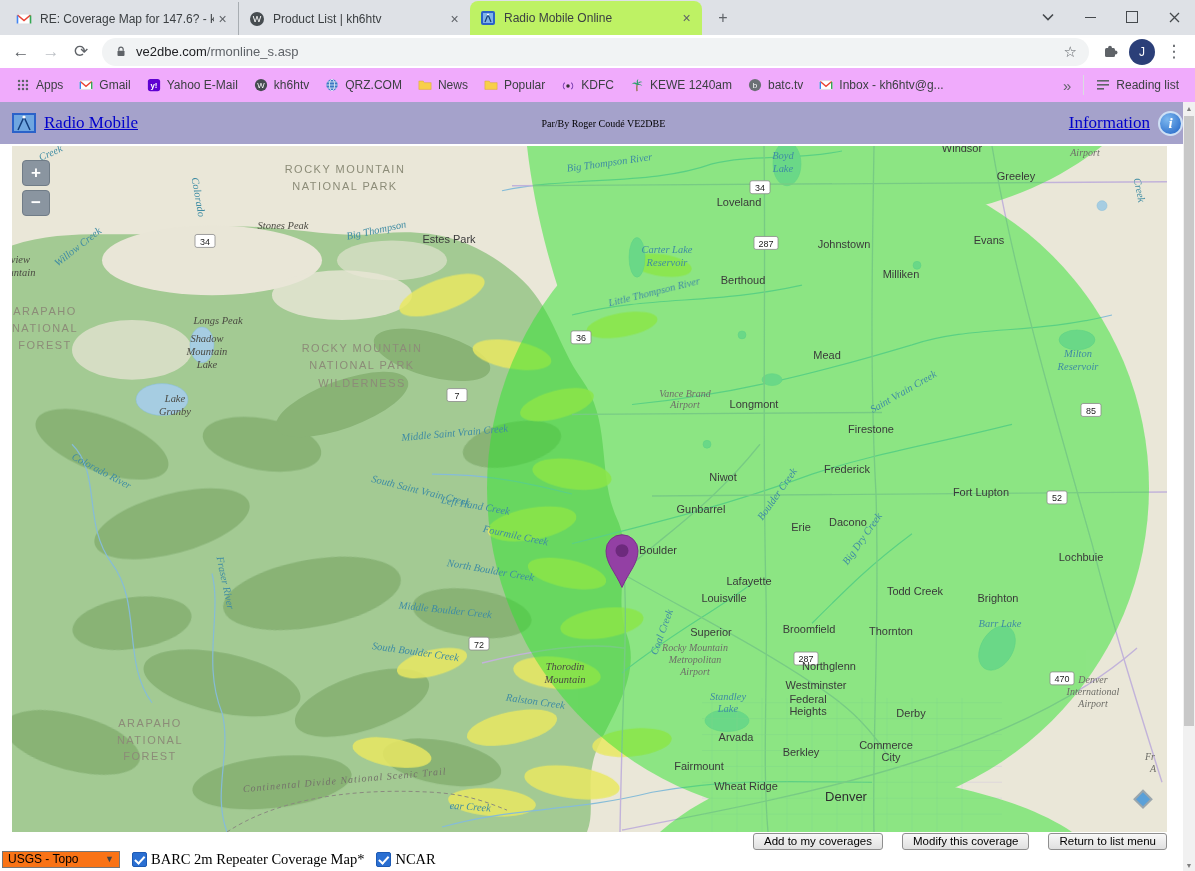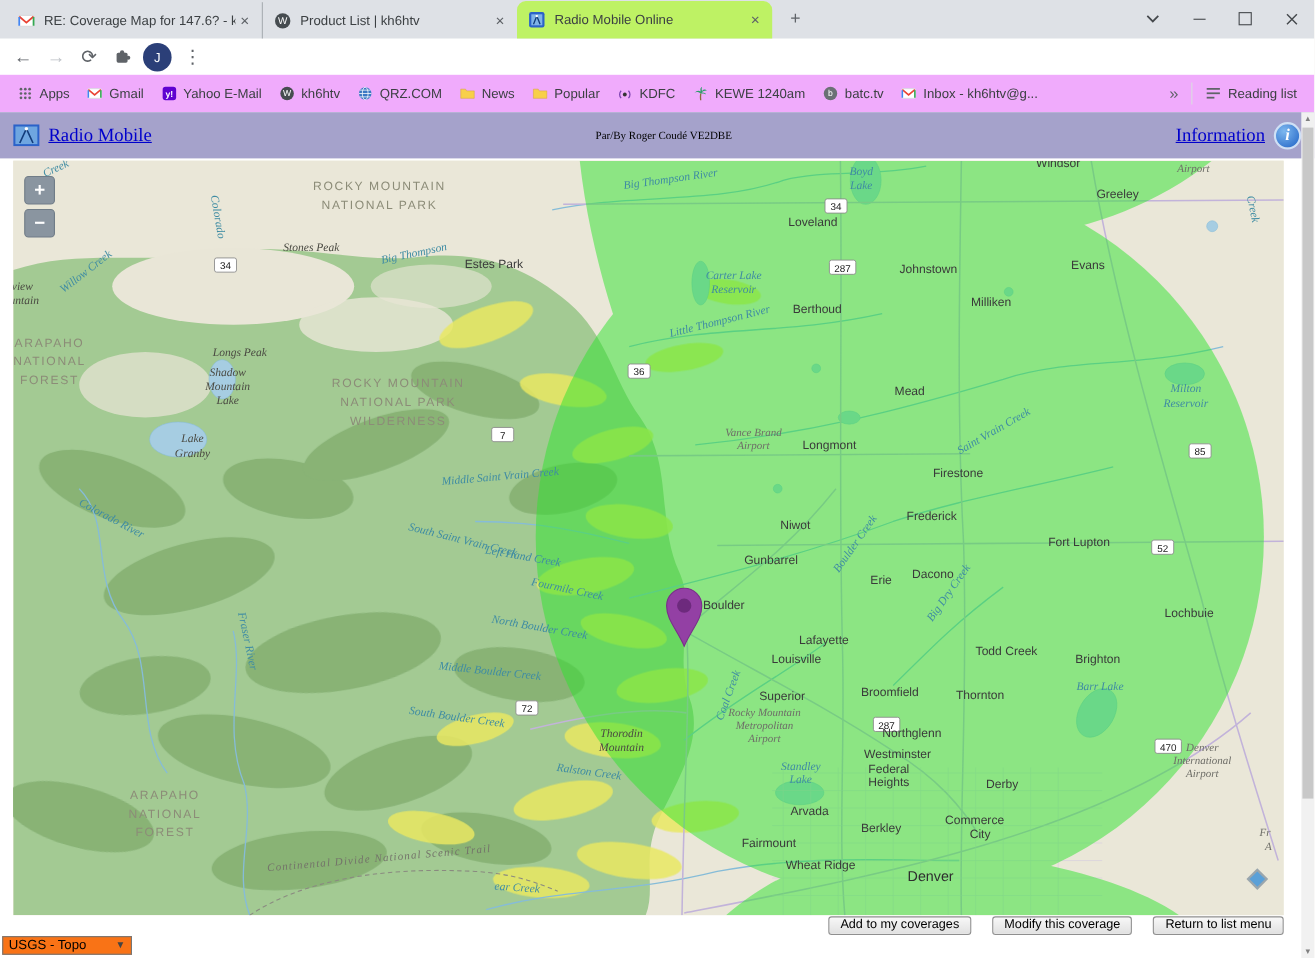--- a/index.html
+++ b/index.html
@@ -157,20 +157,29 @@
             <path d="M1,1 L10,10 M10,1 L1,10" stroke="#45494d" stroke-width="1.3"></path>
           </svg>
       </div>
     </div>
   </div>
 
   <div class="navbar">
     <div class="nav-ic">←</div>
     <div class="nav-ic dis">→</div>
     <div class="nav-ic">⟳</div>
+    <div class="omnibox">
+      <svg width="14" height="15" viewBox="0 0 16 16" style="margin-right:8px;">
+        <rect x="4" y="7" width="8" height="6" rx="1" fill="#5f6368"></rect>
+        <path d="M5.5,7 V5.5 a2.5,2.5 0 0 1 5,0 V7" fill="none" stroke="#5f6368" stroke-width="1.4"></path>
+      </svg>
+      <span class="omni-domain">ve2dbe.com</span>
+        <span class="omni-path">/rmonline_s.asp</span>
+      <span class="omni-star">☆</span>
+    </div>
     <div class="nav-ic">
       <svg width="15" height="15" viewBox="0 0 15 15">
           <rect x="2" y="4" width="10" height="9" rx="1.5" fill="#5f6368"></rect>
           <circle cx="7" cy="3.6" r="1.9" fill="#5f6368"></circle>
           <circle cx="12.6" cy="8.5" r="1.9" fill="#5f6368"></circle>
         </svg>
     </div>
     <div class="avatar">J</div>
     <div class="nav-ic">⋮</div>
   </div>
@@ -569,20 +578,30 @@
         <button class="covbtn">Add to my coverages</button>
         <button class="covbtn">Modify this coverage</button>
         <button class="covbtn">Return to list menu</button>
       </div>
 
     <div class="footer2">
       <div class="layer-select">
         <span>USGS - Topo</span>
         <span class="sel-arrow">▼</span>
       </div>
+      <span id="layercbs" style="display:flex;align-items:center;">
+          <span class="cbgroup">
+            <span class="cb"></span>
+    <span class="cb-label">BARC 2m Repeater Coverage Map*</span>
+          </span>
+          <span class="cbgroup">
+            <span class="cb"></span>
+    <span class="cb-label">NCAR</span>
+          </span>
+        </span>
     </div>
   </div>
 
   <div class="scrollbar">
     <div class="sb-arrow">▲</div>
     <div class="sb-thumb"></div>
     <div class="sb-arrow sb-down">▼</div>
   </div>
 
 </div>

